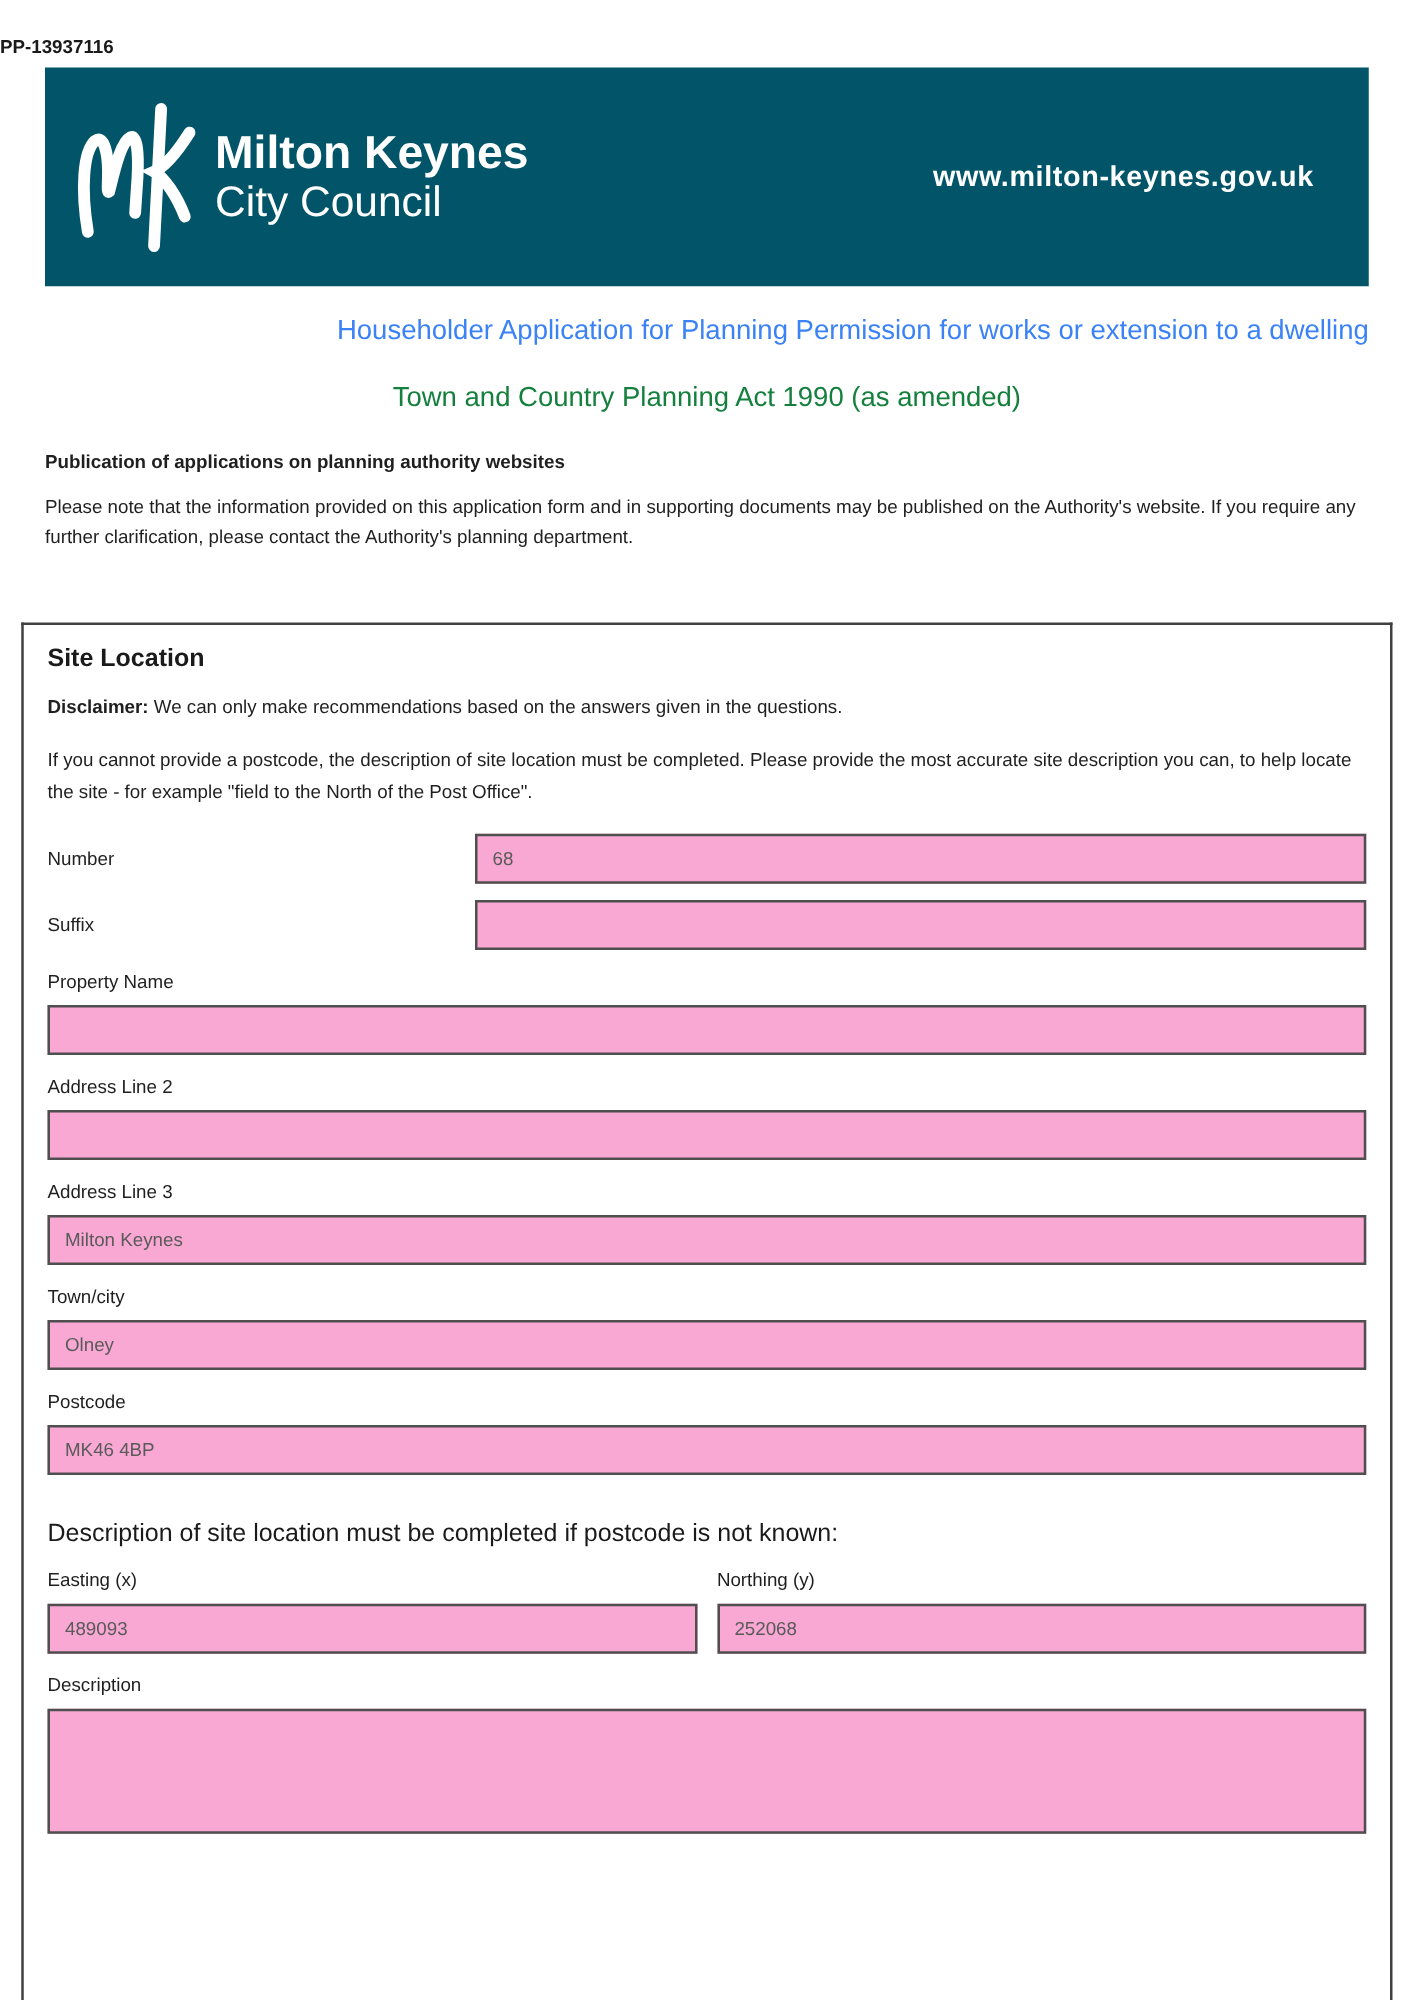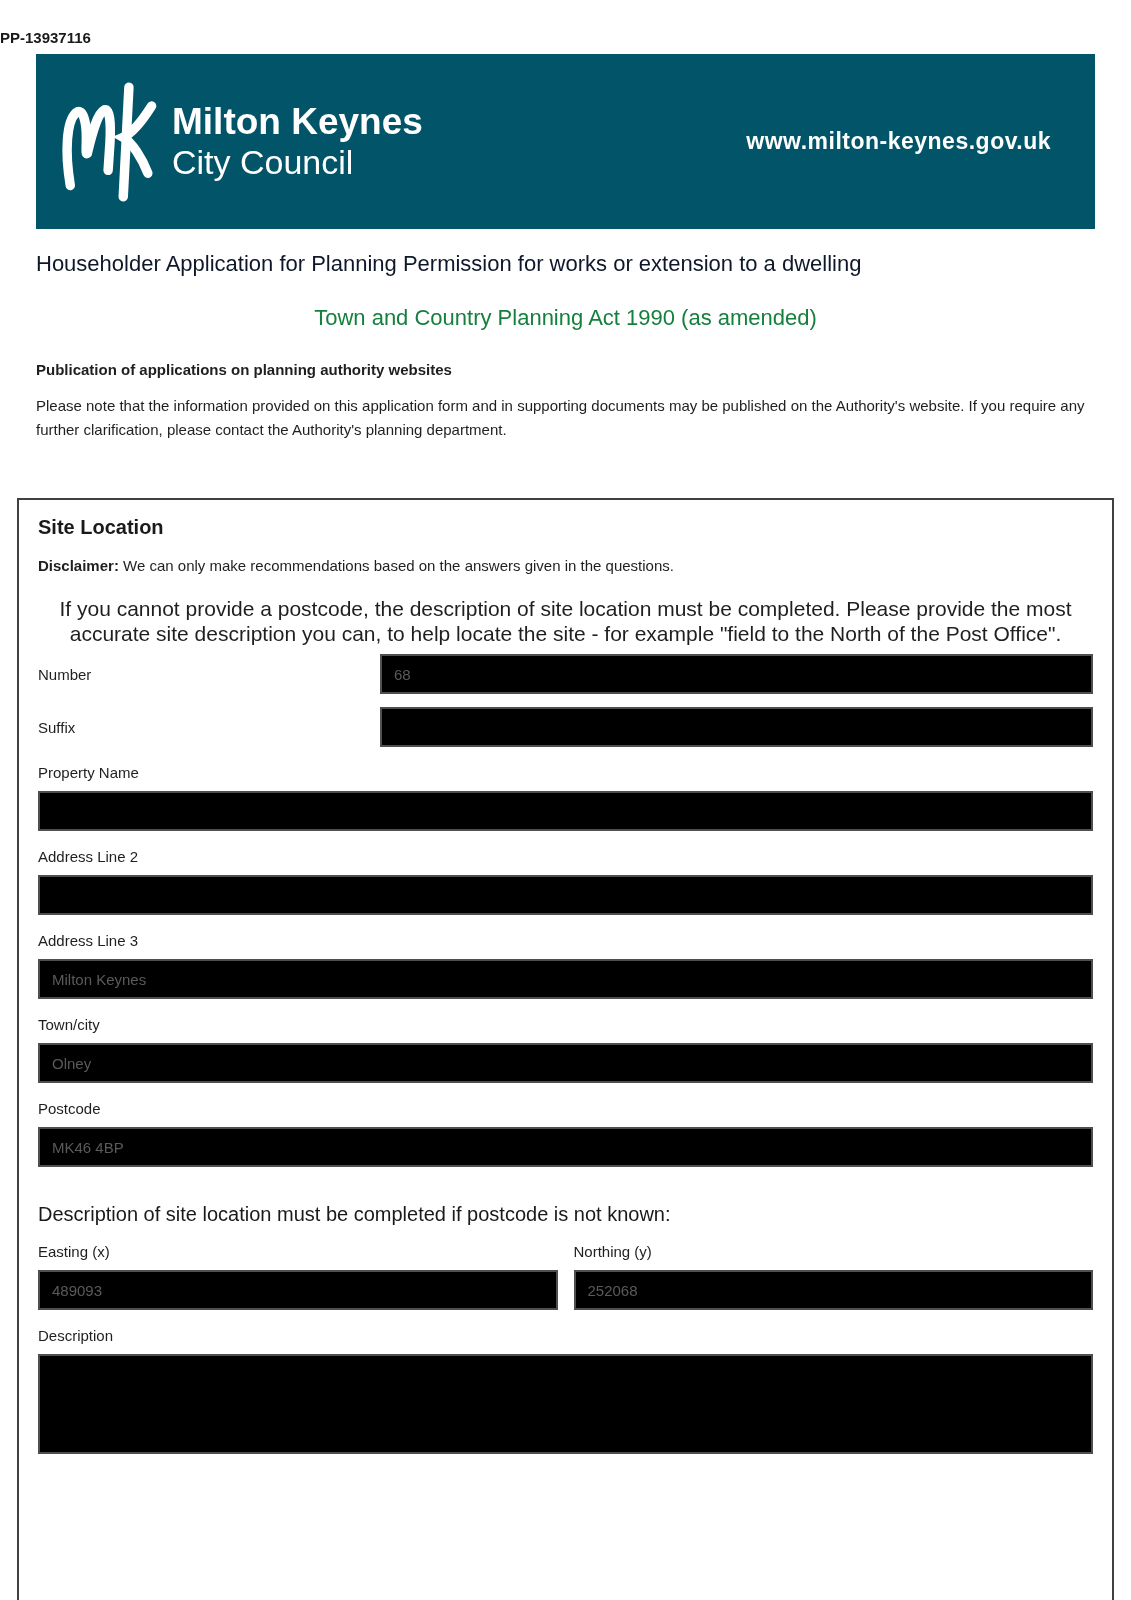--- a/index.html
+++ b/index.html
@@ -31,50 +31,50 @@
     justify-content: space-between;
     padding: 0 44px 0 22px;
   }
   .logo { display: flex; align-items: center; }
   .logo svg { width: 104px; height: 130px; display: block; }
   .logo-text { margin-left: 10px; color: #fff; line-height: 1.08; }
   .logo-line1 { font-size: 37px; font-weight: bold; }
   .logo-line2 { font-size: 34px; font-weight: 400; margin-top: 2px; }
   .website { color: #fff; font-size: 23px; font-weight: bold; letter-spacing: 0.5px; }
 
-  .doc-title   { margin: 22px 36px 0; text-align: left; font-size: 22px; font-weight: 400; color: #0f172a; }
+  .doc-title   { margin: 22px 36px 0; text-align: right; font-size: 22px; font-weight: 400; color: #3b82f6; }
   .doc-subtitle{ margin: 28px 36px 0; text-align: center; font-size: 22px; font-weight: 400; color: #15803d; }
 
   .pub-heading { margin: 30px 36px 0; font-size: 15px; font-weight: bold; }
   .pub-note    { margin: 16px 44px 0 36px; font-size: 15px; line-height: 24px; }
 
   .panel {
     margin: 56px 17px 0;
     height: 1290px;
     border: 2px solid #404040;
     border-bottom: none;
     padding: 16px 19px 0;
     overflow: hidden;
   }
   .panel h3 { margin: 0 0 18px; font-size: 20px; font-weight: bold; color: #1a1a1a; }
   .disclaimer { margin: 0 0 22px; font-size: 15px; }
-  .instructions { margin: 0 0 8px; font-size: 21px; line-height: 25px; text-align: center; }
+  .instructions { margin: 0 0 21px; font-size: 15px; line-height: 25px; }
 
   .row-inline { display: flex; align-items: center; margin-bottom: 13px; }
   .row-inline label { flex: 0 0 342px; font-size: 15px; }
   .row-inline input { flex: 1; }
 
   .row-stacked { margin-top: 16px; }
   .row-stacked label { display: block; font-size: 15px; line-height: 20px; margin-bottom: 8px; }
   .row-stacked input, .row-stacked textarea { width: 100%; }
 
   input[type="text"], textarea {
     height: 40px;
     border: 2px solid #4f4f4f;
-    background: #000000;
+    background: #f9a8d4;
     font-family: "Liberation Sans", sans-serif;
     font-size: 15px;
     color: #5a5a5a;
     padding: 0 12px;
     outline: none;
   }
   textarea { height: 100px; resize: none; padding-top: 10px; }
 
   .desc-heading {
     margin: 36px 0 0;

